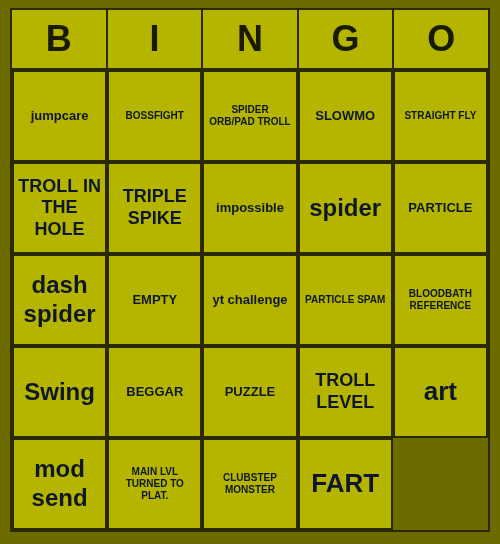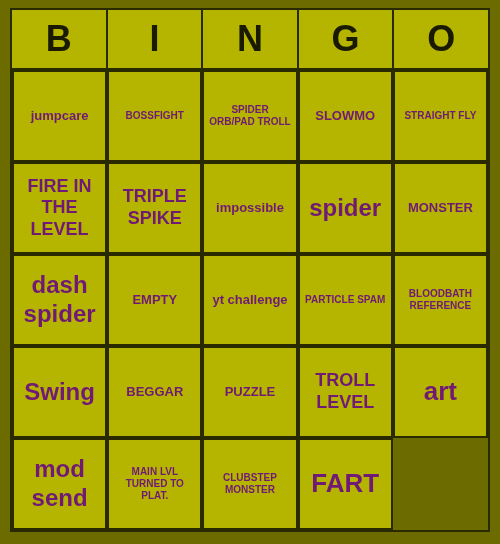--- a/index.html
+++ b/index.html
@@ -44,21 +44,21 @@
     }
     .bingo-cell {
       border: 2px solid #2a2a00;
       background: #b5b500;
       display: flex;
       align-items: center;
       justify-content: center;
       text-align: center;
       padding: 4px;
       min-height: 92px;
-      color: #701a75;
+      color: #0f172a;
       font-weight: bold;
       line-height: 1.2;
     }
     .bingo-cell .cell-text {
       word-break: break-word;
     }
     .size-small {
       font-size: 10px;
     }
     .size-medium {
@@ -95,33 +95,33 @@
       <div class="bingo-cell">
         <span class="cell-text size-small">SPIDER ORB/PAD TROLL</span>
       </div>
       <div class="bingo-cell">
         <span class="cell-text size-medium">SLOWMO</span>
       </div>
       <div class="bingo-cell">
         <span class="cell-text size-small">STRAIGHT FLY</span>
       </div>
       <div class="bingo-cell">
-        <span class="cell-text size-large">FIRE IN THE LEVEL</span>
+        <span class="cell-text size-large">TROLL IN THE HOLE</span>
       </div>
       <div class="bingo-cell">
         <span class="cell-text size-large">TRIPLE SPIKE</span>
       </div>
       <div class="bingo-cell">
         <span class="cell-text size-medium">impossible</span>
       </div>
       <div class="bingo-cell">
         <span class="cell-text size-xlarge">spider</span>
       </div>
       <div class="bingo-cell">
-        <span class="cell-text size-medium">MONSTER</span>
+        <span class="cell-text size-medium">PARTICLE</span>
       </div>
       <div class="bingo-cell">
         <span class="cell-text size-xlarge">dash spider</span>
       </div>
       <div class="bingo-cell">
         <span class="cell-text size-medium">EMPTY</span>
       </div>
       <div class="bingo-cell">
         <span class="cell-text size-medium">yt challenge</span>
       </div>

